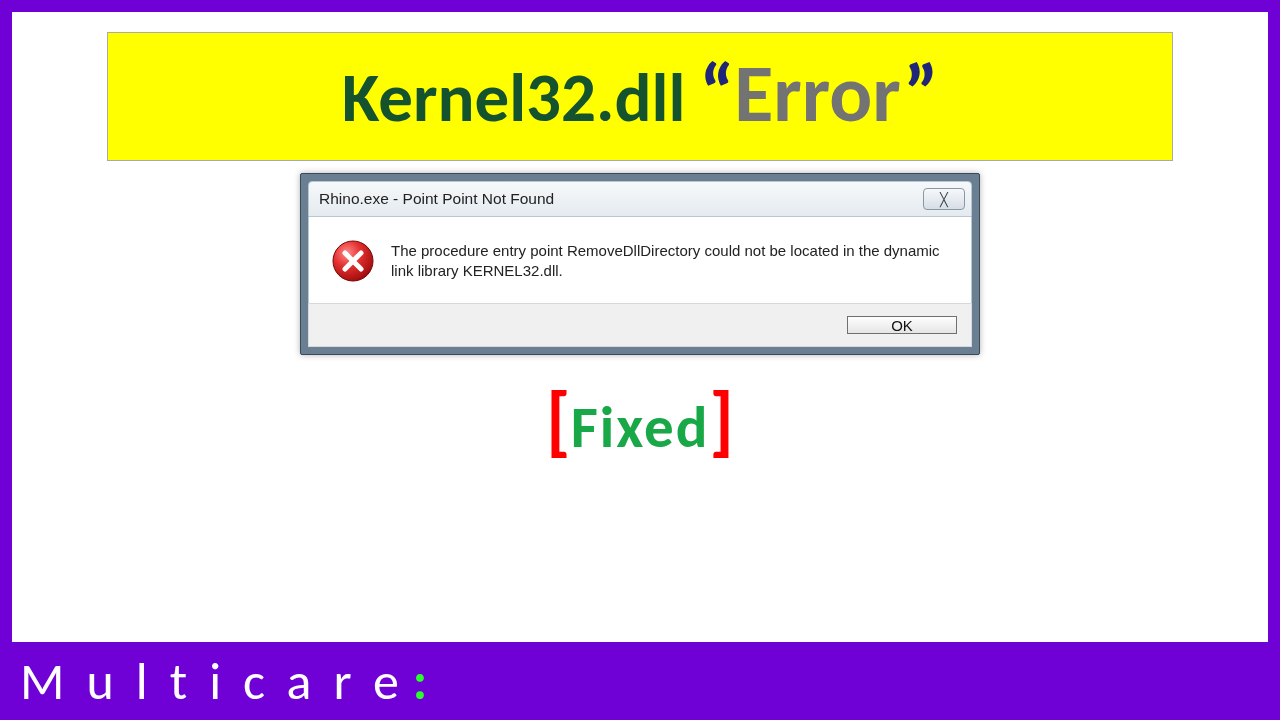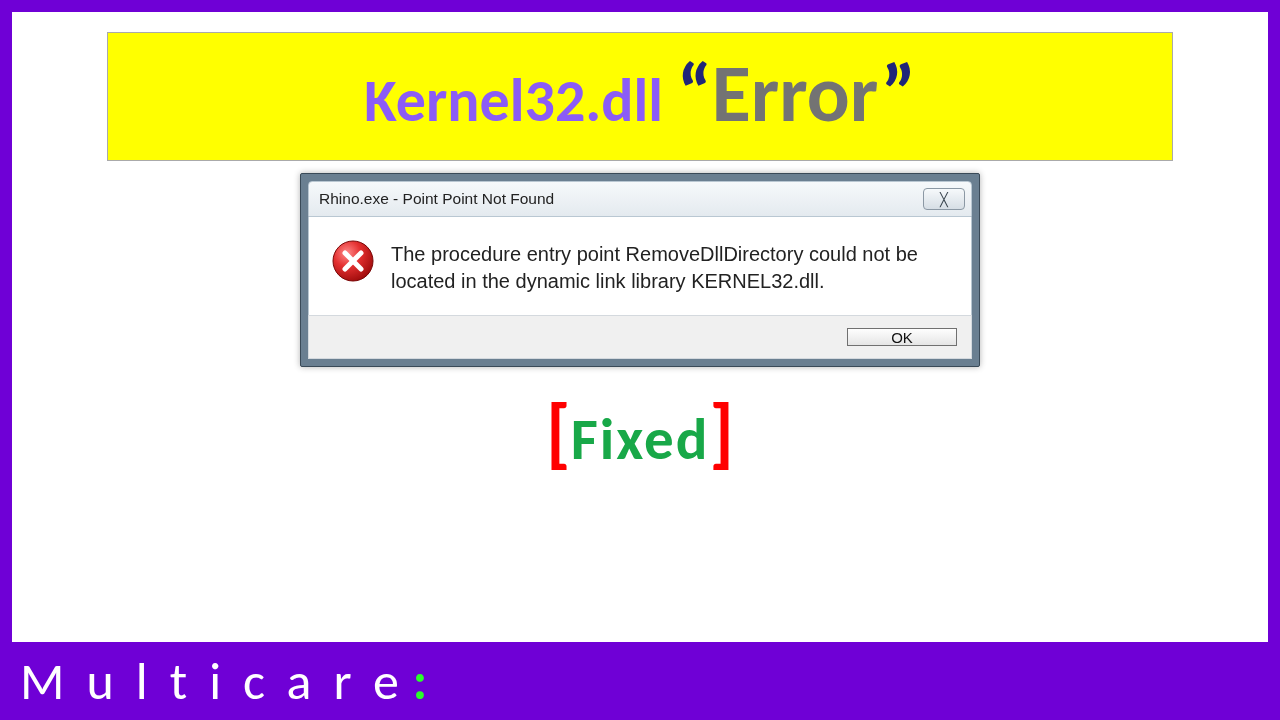--- a/index.html
+++ b/index.html
@@ -20,23 +20,23 @@
     border: 1px solid #aaa;
     padding: 12px 18px 18px 18px;
     text-align: center;
     display: flex;
     justify-content: center;
     align-items: baseline;
     gap: 14px;
     font-family: Calibri, "Segoe UI", sans-serif;
   }
   .headline-main {
-    font-size: 60px;
-    font-weight: bold;
-    color: #8b5cf6;
+    font-size: 69px;
+    font-weight: bold;
+    color: #14532d;
     white-space: nowrap;
   }
   .headline-quote {
     font-size: 80px;
     font-weight: bold;
     color: #202678;
   }
   .headline-error {
     font-size: 80px;
     font-weight: bold;
@@ -89,21 +89,21 @@
     padding: 22px 22px 20px 22px;
     display: flex;
     align-items: flex-start;
     gap: 16px;
   }
   .err-icon {
     flex: 0 0 auto;
   }
   .err-icon svg { width: 44px; height: 44px; display: block; }
   .err-text {
-    font-size: 20px;
+    font-size: 15px;
     color: #222;
     line-height: 1.35;
     padding-top: 2px;
   }
   .dialog-footer {
     background: #f0f0f0;
     border: 1px solid #d4d9de;
     border-top: 1px solid #d4d9de;
     padding: 12px 14px;
     display: flex;

